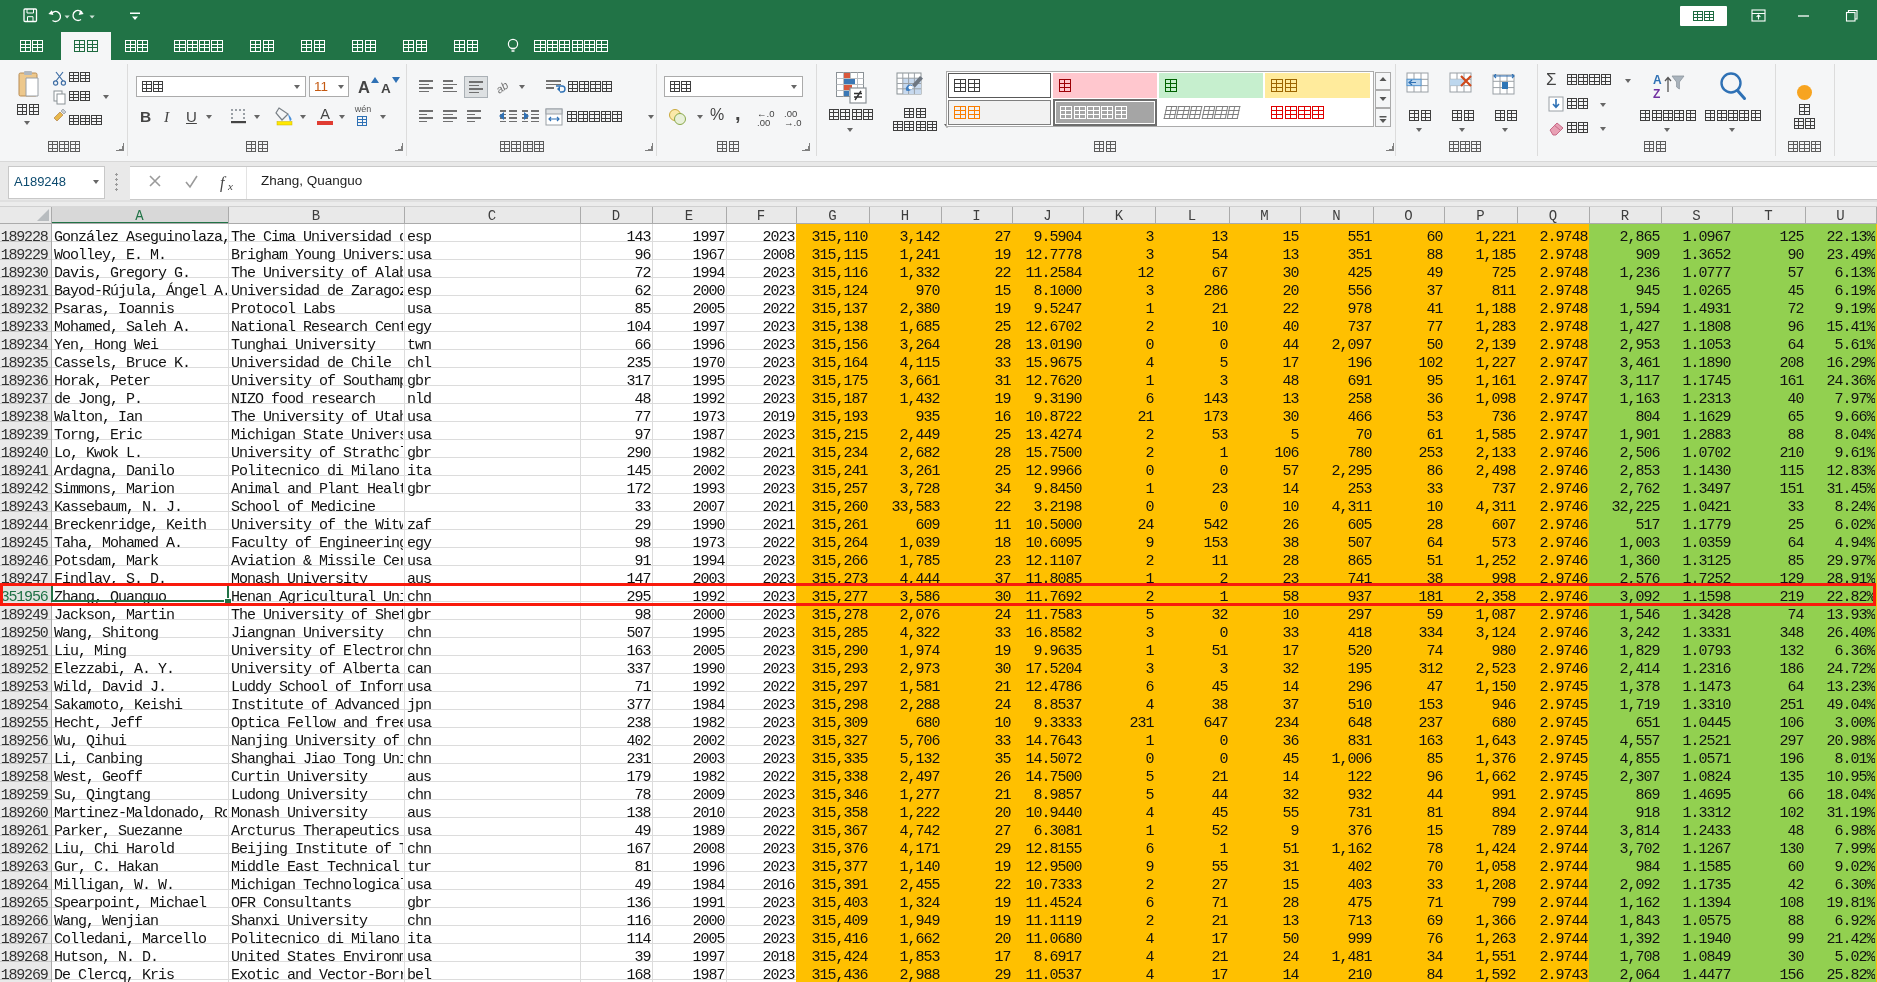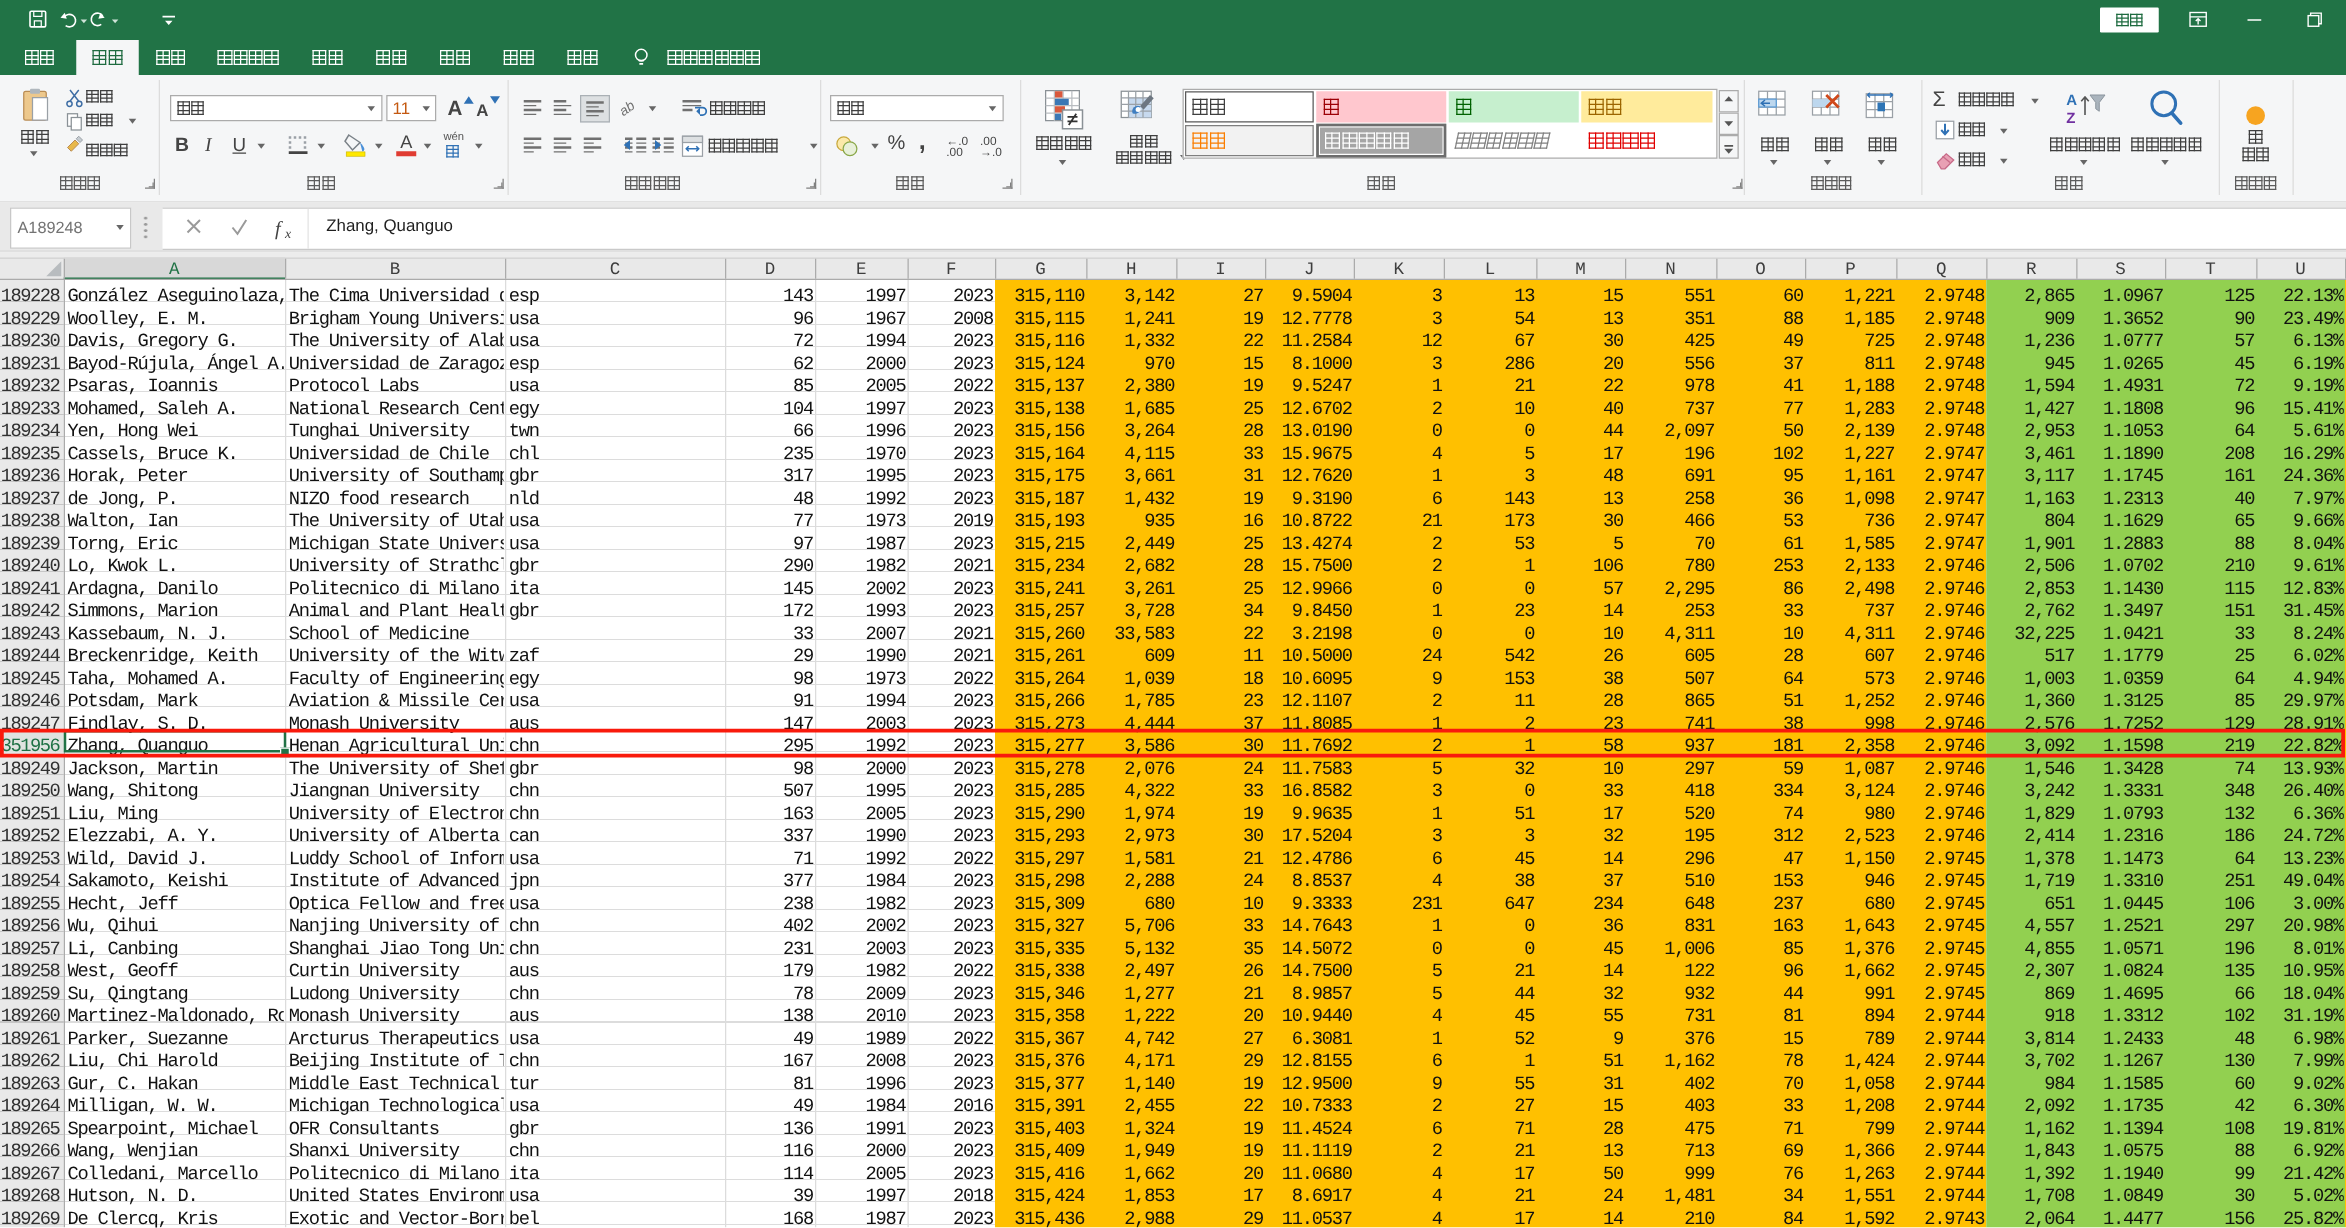--- a/index.html
+++ b/index.html
@@ -546,21 +546,21 @@
     </div>
     <div class="lab z12" style="left:1782px;top:140px;width:45px;height:13px;">
       <i class="c"></i>
       <i class="c"></i>
       <i class="c"></i>
     </div>
     <div style="left:0px;top:162px;width:1877px;height:39px;background:#e9e9e9"></div>
     <div style="left:130px;top:166px;width:1747px;height:34px;background:#fff;border-top:1px solid #c9c9c9;border-bottom:1px solid #c9c9c9"></div>
     <div style="left:0px;top:200px;width:1877px;height:2px;background:#e0e0e0"></div>
     <div style="left:8px;top:166px;width:97px;height:33px;background:#fff;border:1px solid #c8c8c8"></div>
-    <div style="left:14px;top:174px;width:70px;height:16px;color:#737373;font-size:13px">A189248</div>
+    <div style="left:14px;top:174px;width:70px;height:16px;color:#0c4a6e;font-size:13px">A189248</div>
     <div class="dd" style="left:93px;top:180px"></div>
     <div style="left:115px;top:172px;width:3px;height:20px;background:radial-gradient(circle 1.3px, #9a9a9a 1.2px, transparent 1.4px) 0 0/3px 5px"></div>
     <svg style="left:140px;top:170px" width="110" height="24" viewBox="0 0 110 24">
 <path d="M10 6l10 10M20 6l-10 10" stroke="#9a9a9a" stroke-width="1.6"></path>
 <path d="M46 12l4 5 7-11" stroke="#9a9a9a" stroke-width="1.6" fill="none"></path>
 <text x="80" y="18" font-size="16" font-style="italic" fill="#444" font-family="Liberation Serif">f</text>
 <text x="88" y="20" font-size="11" font-style="italic" fill="#444" font-family="Liberation Serif">x</text>
 </svg>
     <div style="left:246px;top:167px;width:1px;height:32px;background:#e3e3e3"></div>
     <div style="left:261px;top:173px;width:300px;height:17px;color:#1f1f1f;font-size:13.5px">Zhang, Quanguo</div>

